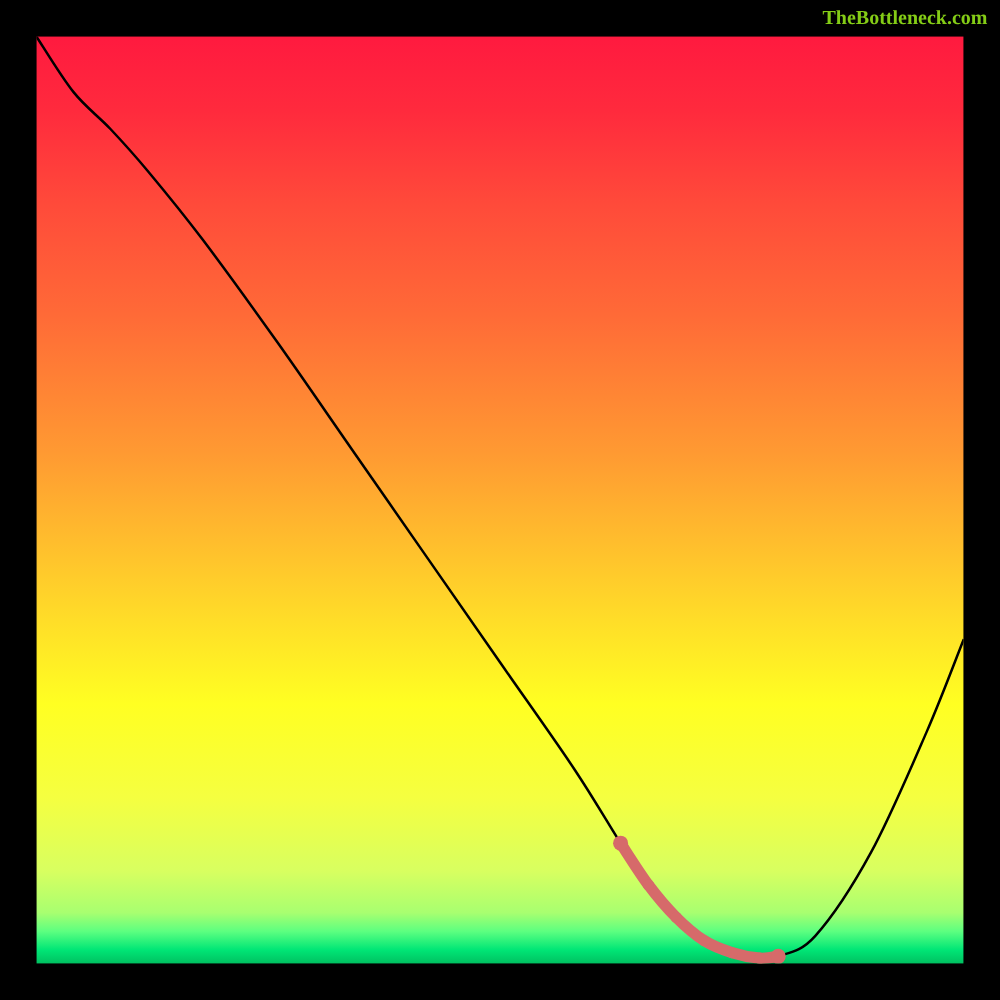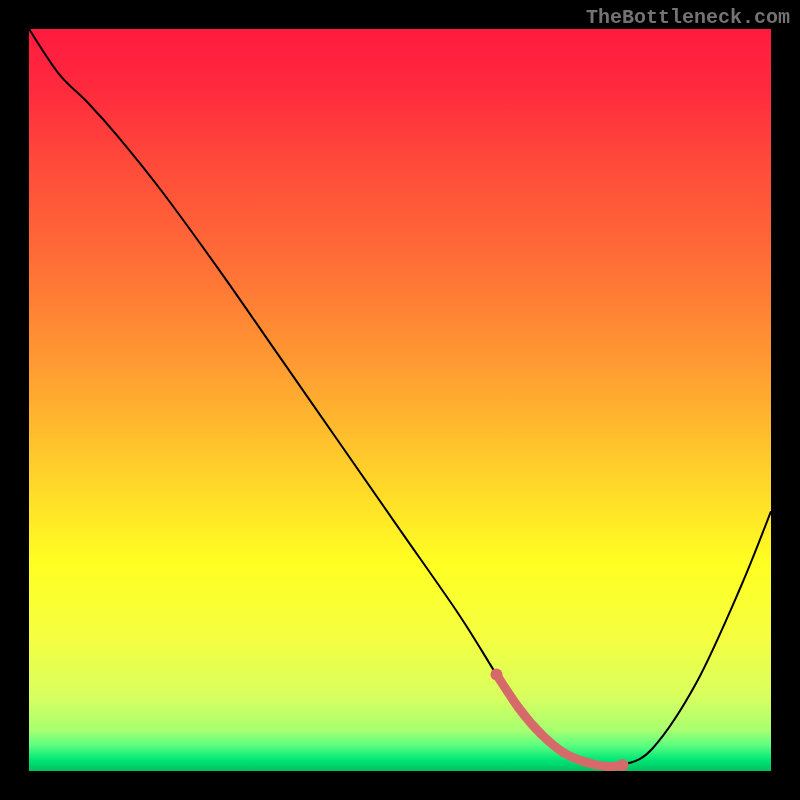--- a/index.html
+++ b/index.html
@@ -2,24 +2,24 @@
 <html><head>
 <meta charset="utf-8">
 <style>
   * { margin: 0; padding: 0; box-sizing: border-box; }
   html, body { width: 800px; height: 800px; background: #000; overflow: hidden; }
   .container { position: relative; width: 800px; height: 800px; }
   .watermark {
     position: absolute;
     top: 6px;
     right: 10px;
-    font-family: Liberation Mono, monospace;
-    font-size: 20px;
+    font-family: Liberation Serif, serif;
+    font-size: 16px;
     font-weight: bold;
-    color: #737373;
+    color: #84cc16;
     z-index: 10;
   }
   .plot-area {
     position: absolute;
     left: 29px;
     top: 29px;
     width: 742px;
     height: 742px;
     overflow: hidden;
   }

